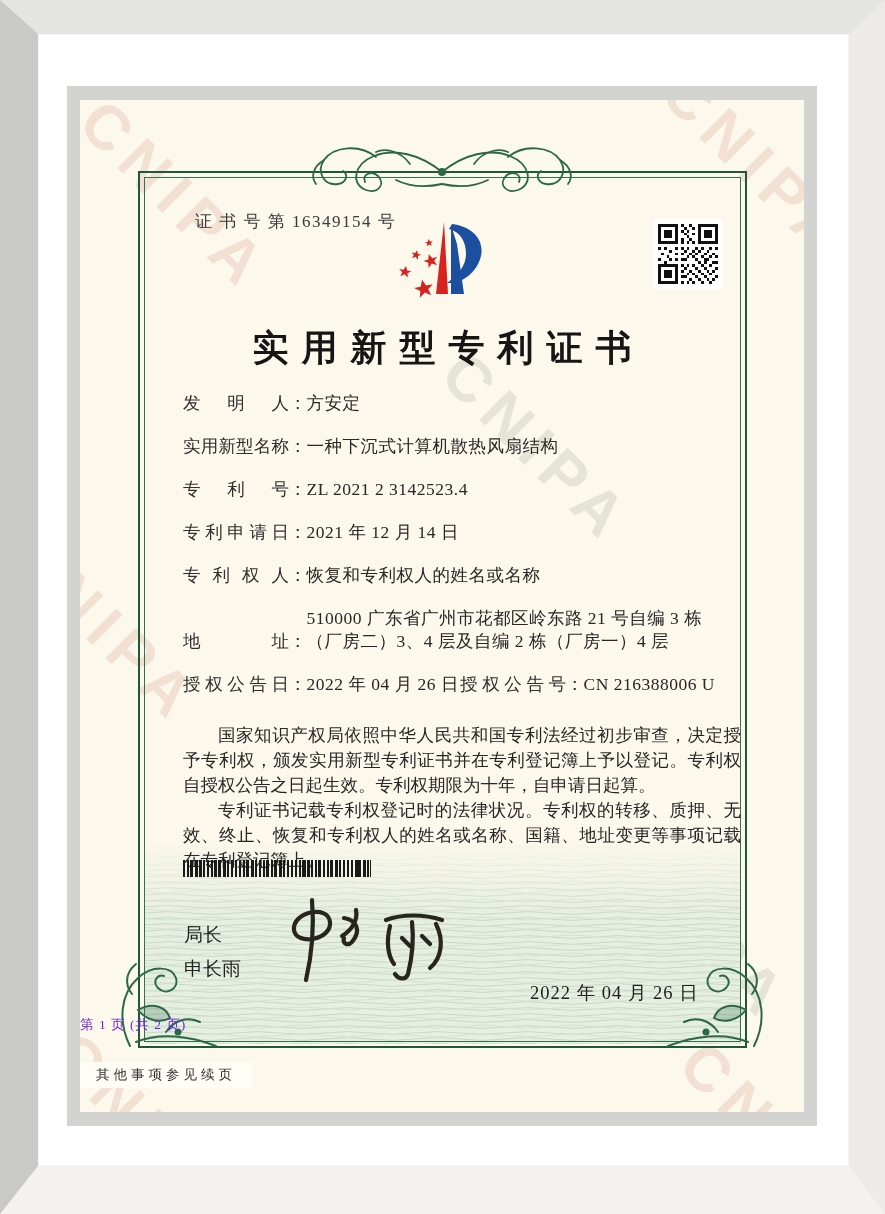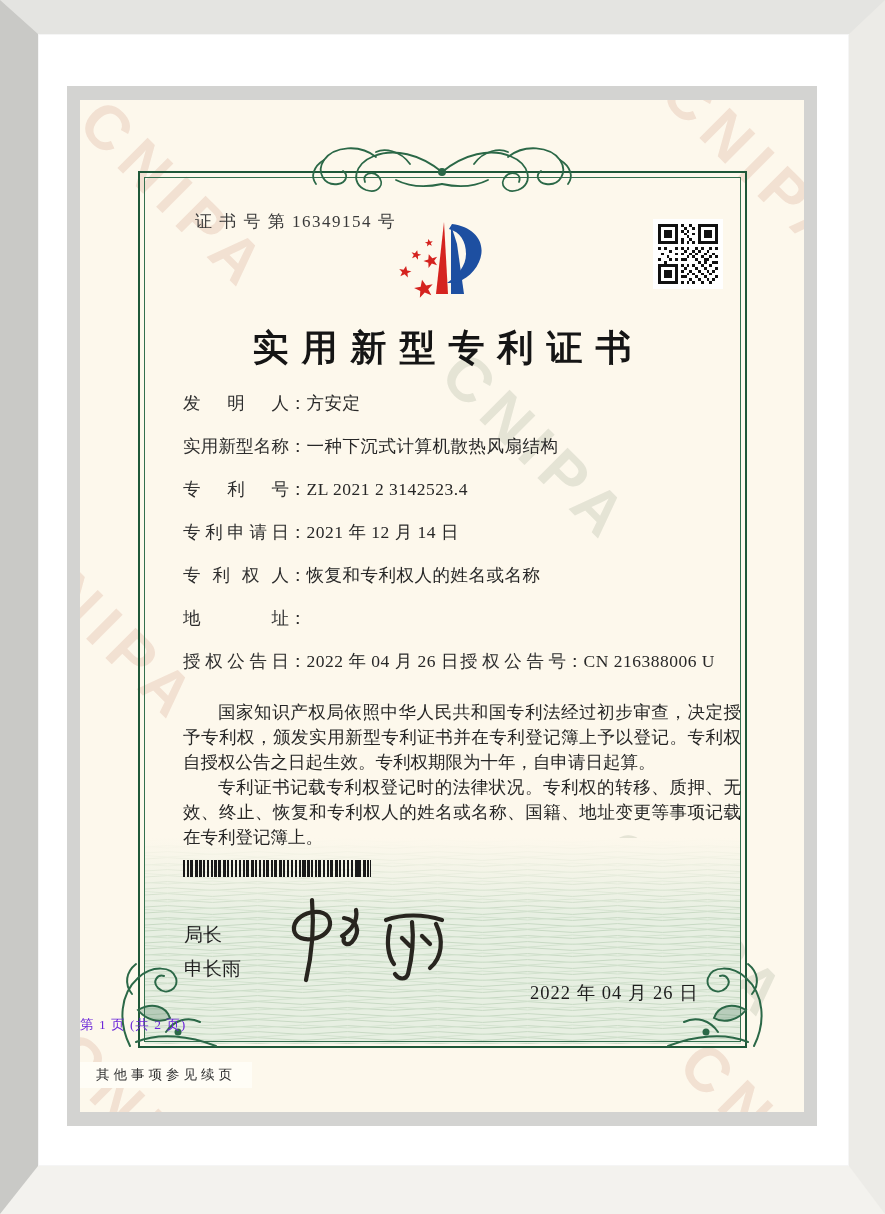--- a/index.html
+++ b/index.html
@@ -231,20 +231,21 @@
       <span class="flabel">专利申请日</span><span class="fcolon">：</span><span class="fvalue">2021 年 12 月 14 日</span>
     </div>
 
     <div class="field-row">
       <span class="flabel">专利权人</span><span class="fcolon">：</span><span class="fvalue">恢复和专利权人的姓名或名称</span>
     </div>
 
     <div class="field-row wrap">
       <span class="flabel">地址</span>
         <span class="fcolon">：</span>
+        <span class="fvalue addr">510000 广东省广州市花都区岭东路 21 号自编 3 栋（厂房二）3、4 层及自编 2 栋（厂房一）4 层</span>
     </div>
 
     <div class="field-row">
       <span class="grant-pair1"><span class="flabel">授权公告日</span><span class="fcolon">：</span><span class="fvalue">2022 年 04 月 26 日</span></span><span class="grant-pair2"><span class="flabel">授权公告号</span><span class="fcolon">：</span><span class="fvalue">CN 216388006 U</span></span>
     </div>
 
     <div class="paragraphs">
       <p>国家知识产权局依照中华人民共和国专利法经过初步审查，决定授予专利权，颁发实用新型专利证书并在专利登记簿上予以登记。专利权自授权公告之日起生效。专利权期限为十年，自申请日起算。</p>
       <p>专利证书记载专利权登记时的法律状况。专利权的转移、质押、无效、终止、恢复和专利权人的姓名或名称、国籍、地址变更等事项记载在专利登记簿上。</p>
     </div>

